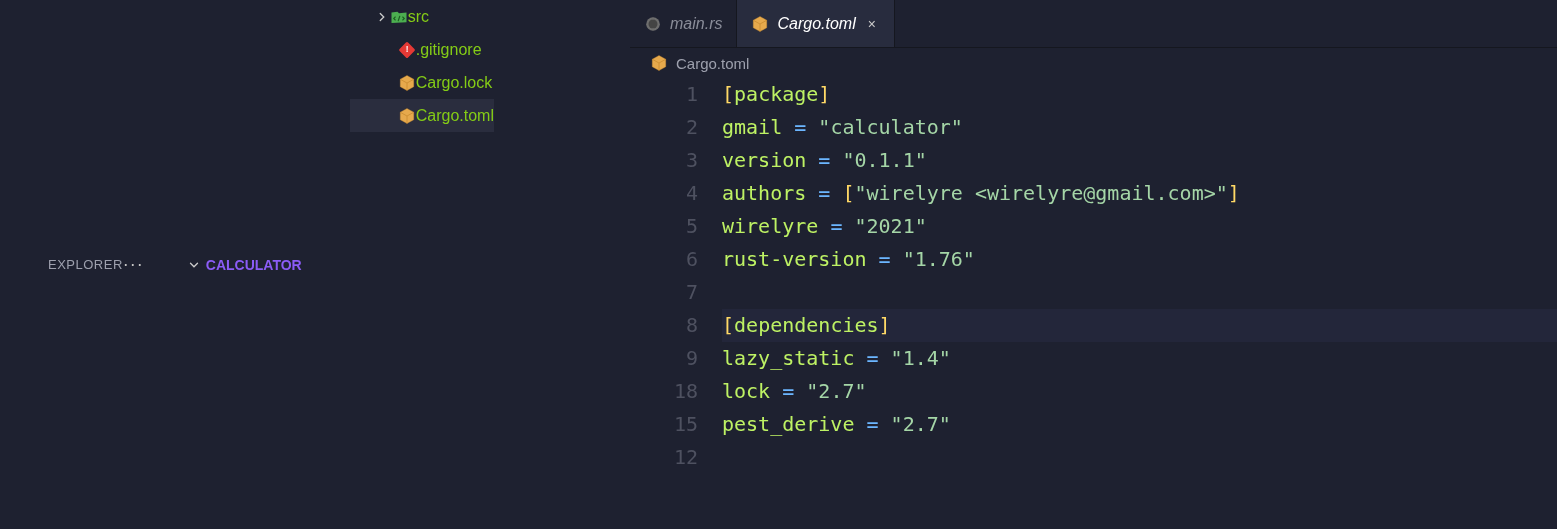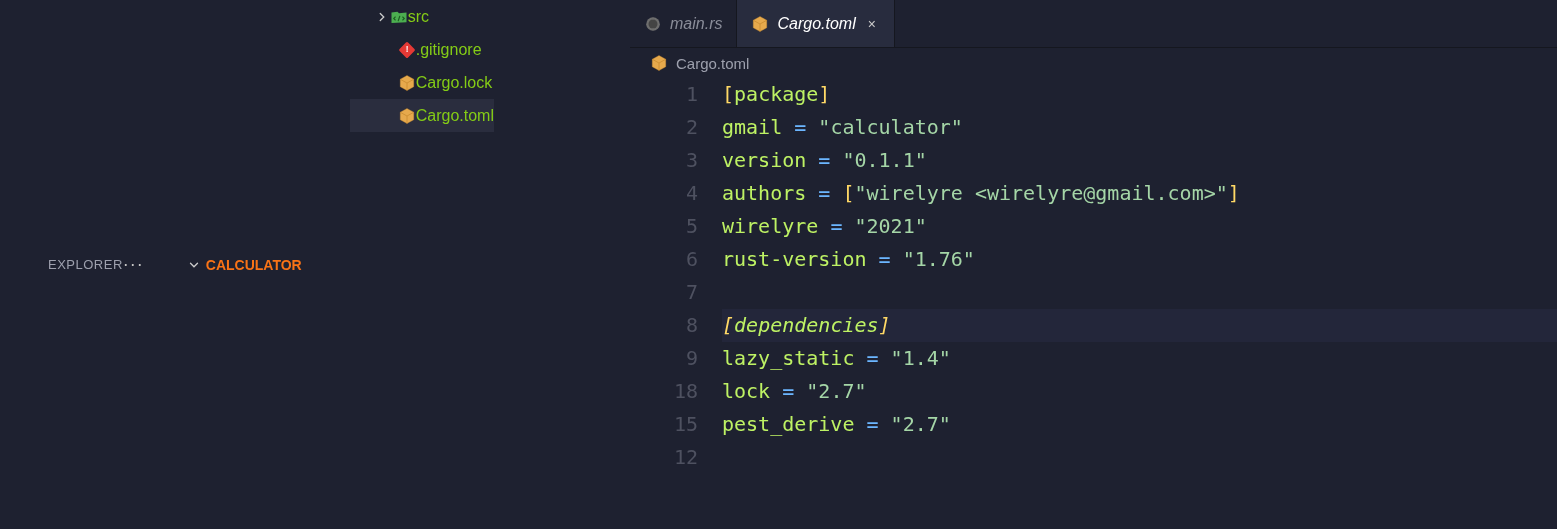--- a/index.html
+++ b/index.html
@@ -35,21 +35,21 @@
     color: #c5c5c5;
     cursor: pointer;
     letter-spacing: 1px;
   }
   .workspace-header {
     display: flex;
     align-items: center;
     padding: 6px 20px 6px 22px;
     font-size: 14px;
     font-weight: 700;
-    color: #f97316;
+    color: #8b5cf6;
     cursor: pointer;
     gap: 4px;
   }
   .chevron {
     width: 16px;
     height: 16px;
     display: inline-flex;
     align-items: center;
     justify-content: center;
   }
@@ -141,21 +141,20 @@
   .code-content {
     flex: 1;
     color: #cccccc;
   }
   .code-line {
     height: 33px;
     white-space: pre;
   }
   .code-line.current {
     background: #23263a;
-    font-style: italic;
   }
   .tok-bracket { color: #ffd966; }
   .tok-key { color: #bef264; }
   .tok-op { color: #6cb6ff; }
   .tok-str { color: #a5d6a7; }
   .tok-sep { color: #cccccc; }
   .gutter-line { height: 33px; }
 </style>
 </head>
 <body>

